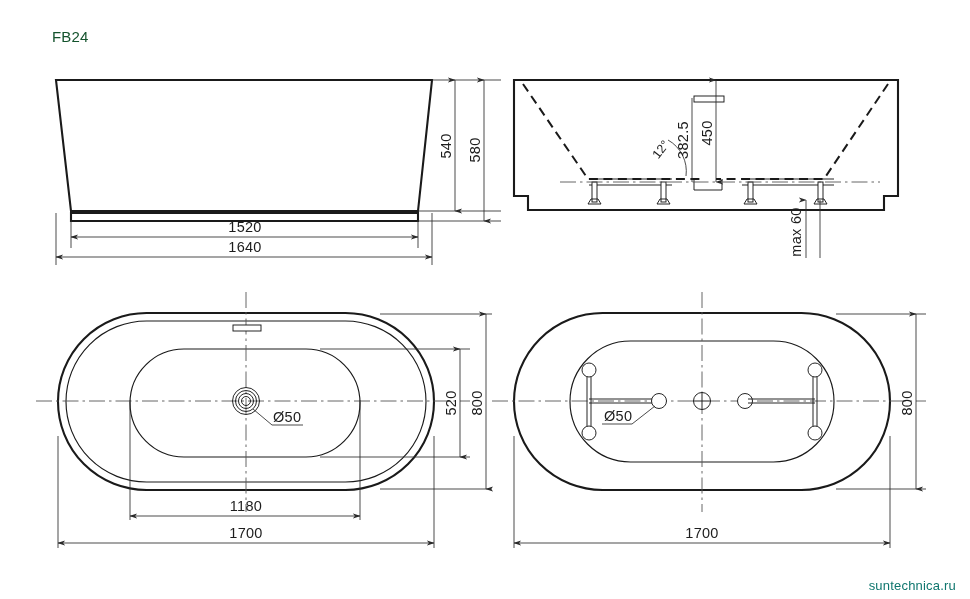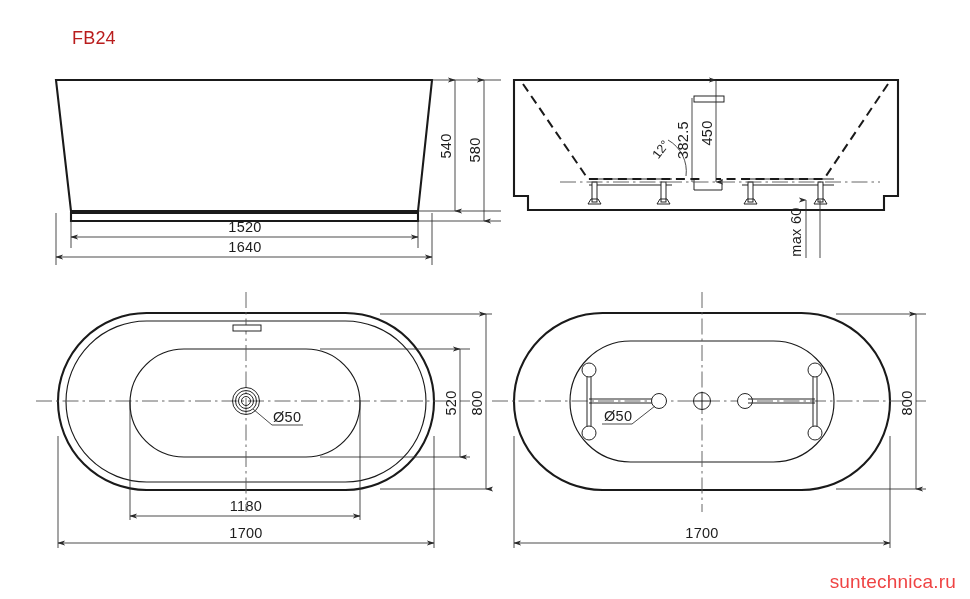--- a/index.html
+++ b/index.html
@@ -12,33 +12,33 @@
   }
   #page {
     position: relative;
     width: 970px;
     height: 599px;
     background: #ffffff;
     overflow: hidden;
   }
   #drawing-title {
     position: absolute;
-    left: 72px;
+    left: 52px;
     top: 28px;
-    font-size: 18px;
-    color: #b91c1c;
+    font-size: 15px;
+    color: #14532d;
     letter-spacing: 0.2px;
     white-space: nowrap;
   }
   #watermark {
     position: absolute;
     right: 14px;
     bottom: 6px;
-    font-size: 19px;
-    color: #ef4444;
+    font-size: 13px;
+    color: #0f766e;
     letter-spacing: 0.2px;
     white-space: nowrap;
     text-align: right;
   }
   svg#cad {
     position: absolute;
     left: 0;
     top: 0;
     width: 970px;
     height: 599px;

